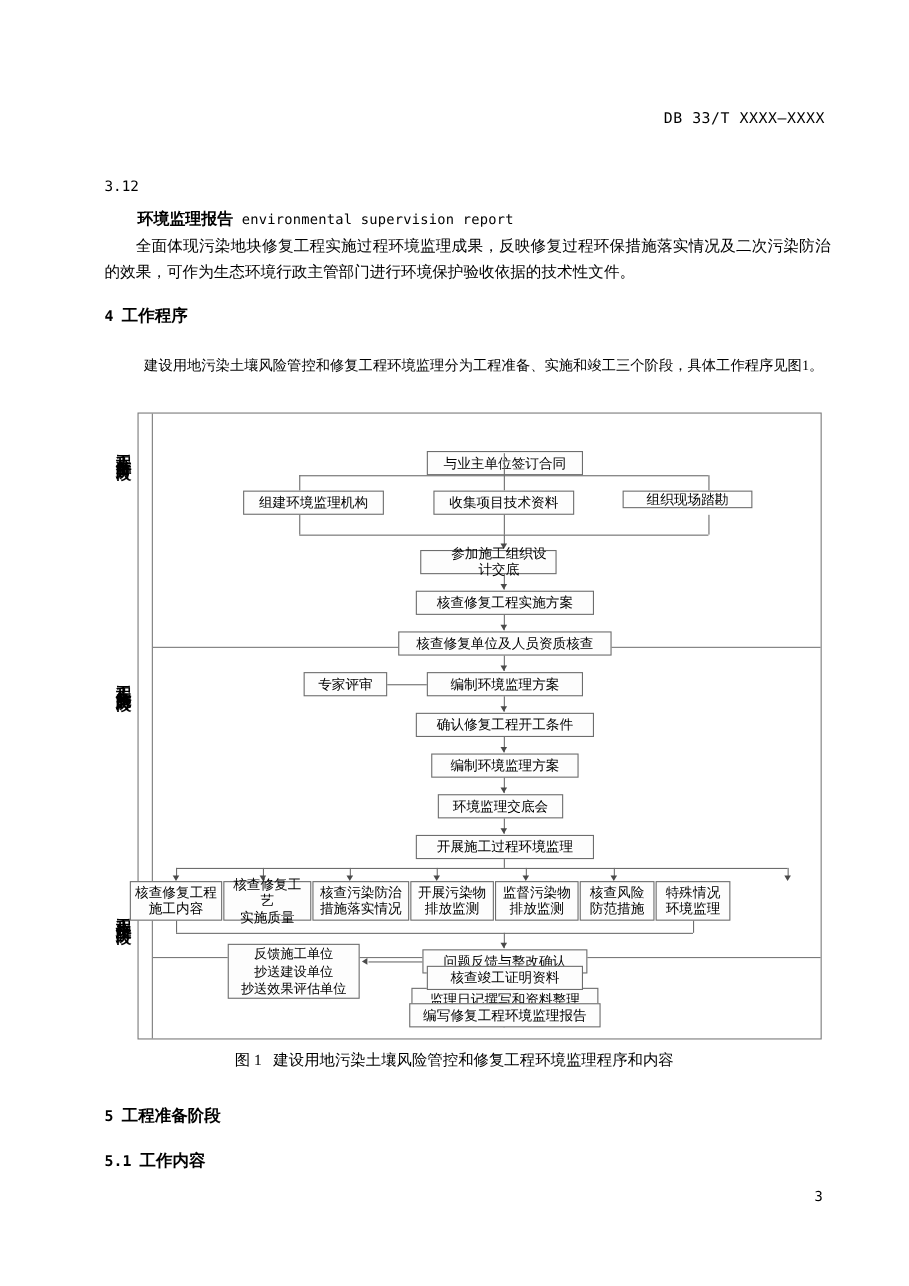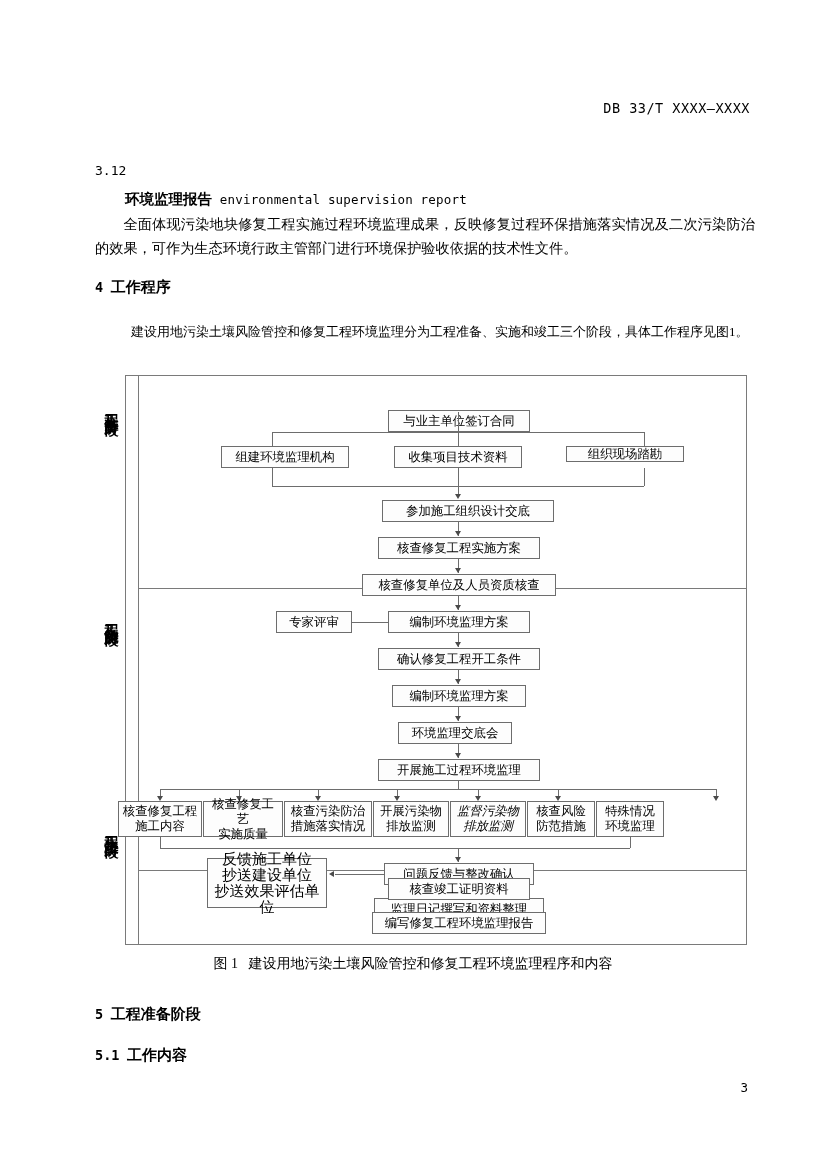--- a/index.html
+++ b/index.html
@@ -232,21 +232,21 @@
     <div class="node" style="left:268px; top:70px; width:128px; height:22px;">收集项目技术资料</div>
     <div class="node" style="left:440px; top:70px; width:118px; height:16px;">组织现场踏勘</div>
 
     <div class="ln v" style="left:146px; top:92px; height:18px;"></div>
     <div class="ln v" style="left:332px; top:92px; height:18px;"></div>
     <div class="ln v" style="left:518px; top:92px; height:18px;"></div>
     <div class="ln h" style="left:146px; top:110px; width:372px;"></div>
     <div class="ln v" style="left:332px; top:110px; height:10px;"></div>
     <div class="arw" style="left:329px; top:118px;"></div>
 
-    <div class="node" style="left:256px; top:124px; width:172px; height:22px;">参加施工组织设计交底</div>
+    <div class="node" style="left:256px; top:124px; width:124px; height:22px;padding-left:22px;">参加施工组织设计交底</div>
 
     <div class="ln v" style="left:332px; top:146px; height:14px;"></div>
     <div class="arw" style="left:329px; top:155px;"></div>
 
     <div class="node" style="left:252px; top:161px; width:162px; height:22px;">核查修复工程实施方案</div>
 
     <div class="ln v" style="left:332px; top:183px; height:14px;"></div>
     <div class="arw" style="left:329px; top:192px;"></div>
 
     <div class="node" style="left:236px; top:198px; width:194px; height:22px;">核查修复单位及人员资质核查</div>
@@ -297,37 +297,37 @@
     <div class="arw" style="left:587px; top:420px;"></div>
 
     <div class="node" style="left:-8px; top:425px; width:84px; height:36px;">核查修复工程
 施工内容</div>
     <div class="node" style="left:77px; top:425px; width:80px; height:36px;">核查修复工艺
 实施质量</div>
     <div class="node" style="left:158px; top:425px; width:88px; height:36px;">核查污染防治
 措施落实情况</div>
     <div class="node" style="left:247px; top:425px; width:76px; height:36px;">开展污染物
 排放监测</div>
-    <div class="node" style="left:324px; top:425px; width:76px; height:36px;font-style:italic;">监督污染物
+    <div class="node" style="left:324px; top:425px; width:76px; height:36px;">监督污染物
 排放监测</div>
     <div class="node" style="left:401px; top:425px; width:68px; height:36px;">核查风险
 防范措施</div>
     <div class="node" style="left:470px; top:425px; width:68px; height:36px;">特殊情况
 环境监理</div>
 
     <div class="ln v" style="left:34px; top:461px; height:11px;"></div>
     <div class="ln v" style="left:504px; top:461px; height:11px;"></div>
     <div class="ln h" style="left:34px; top:472px; width:470px;"></div>
     <div class="ln v" style="left:332px; top:472px; height:14px;"></div>
     <div class="arw" style="left:329px; top:481px;"></div>
 
     <div class="node" style="left:258px; top:487px; width:150px; height:22px;">问题反馈与整改确认</div>
 
     <div class="node" style="left:81px; top:482px; width:120px; height:50px;
-                   line-height:16px; font-size:15px;">反馈施工单位
+                   line-height:16px; font-size:12px;">反馈施工单位
 抄送建设单位
 抄送效果评估单位</div>
     <div class="ln h" style="left:209px; top:498px; width:49px;"></div>
     <div class="arw left" style="left:203px; top:495px;"></div>
 
     <div class="ln v" style="left:332px; top:509px; height:12px;"></div>
     <div class="arw" style="left:329px; top:516px;"></div>
 
     <div class="node" style="left:248px; top:522px; width:170px; height:22px;">监理日记撰写和资料整理</div>
 

